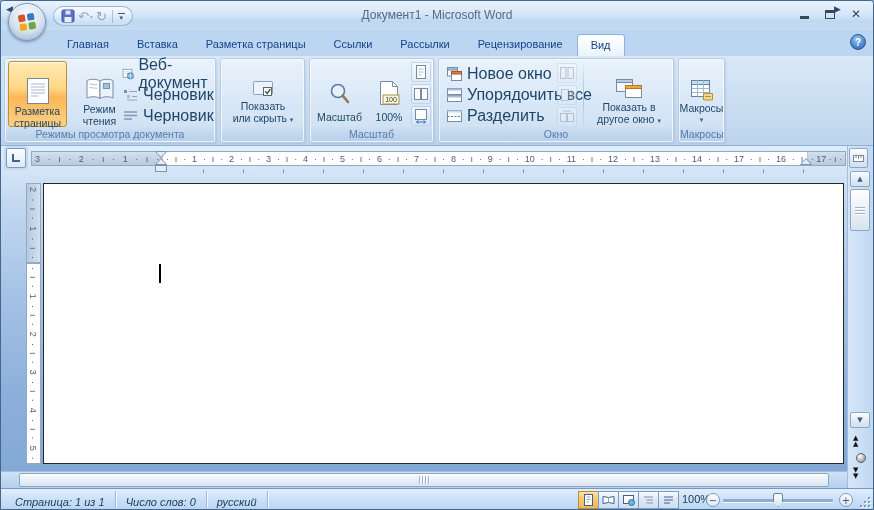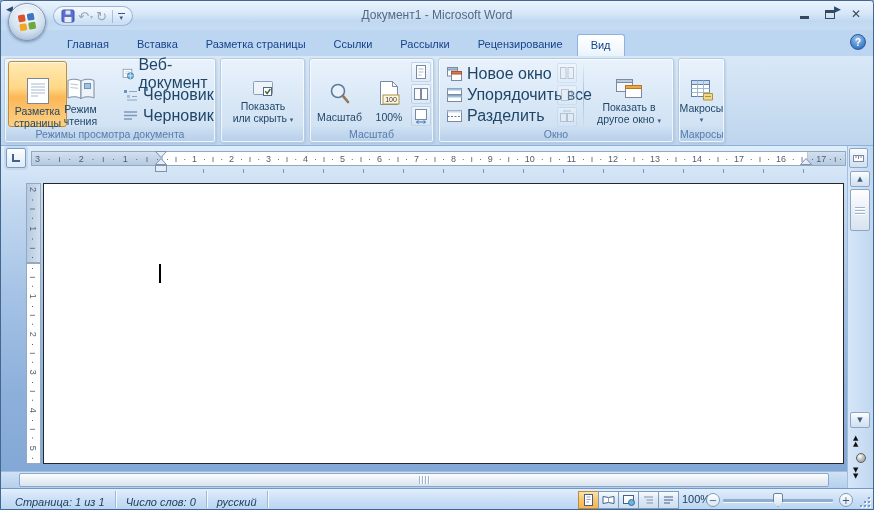--- a/index.html
+++ b/index.html
@@ -217,21 +217,21 @@
                 <line x1="5" y1="10" x2="19" y2="10"></line>
               <line x1="5" y1="13" x2="19" y2="13"></line>
                 <line x1="5" y1="16" x2="19" y2="16"></line>
               <line x1="5" y1="19" x2="12" y2="19"></line>
             </g>
           </svg>
         </span>
         <span>Разметка</span>
         <span>страницы</span>
       </div>
-      <div class="bigbtn" style="left:51px; width:49px;">
+      <div class="bigbtn" style="left:70px; width:49px;">
         <span class="ico">
           <svg width="30" height="26" viewBox="0 0 30 26">
             <path d="M15 4 C11 1.5 5 2 2 3.5 V21 C5 19.5 11 19 15 21.5 Z" fill="#fdfefe" stroke="#7a8aa2"></path>
             <path d="M15 4 C19 1.5 25 2 28 3.5 V21 C25 19.5 19 19 15 21.5 Z" fill="#eef3f9" stroke="#7a8aa2"></path>
             <rect x="18.5" y="6.5" width="6" height="5" fill="#9ec3e2" stroke="#6f94b8"></rect>
             <line x1="4.5" y1="7" x2="12" y2="7.8" stroke="#b9c6d6"></line>
             <line x1="4.5" y1="10.5" x2="12" y2="11.3" stroke="#b9c6d6"></line>
           </svg>
         </span>
         <span>Режим</span>

